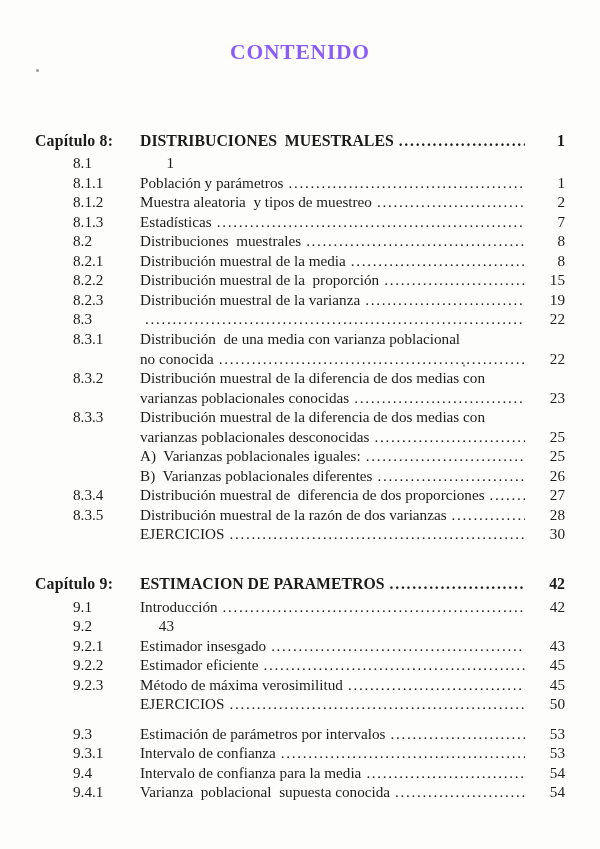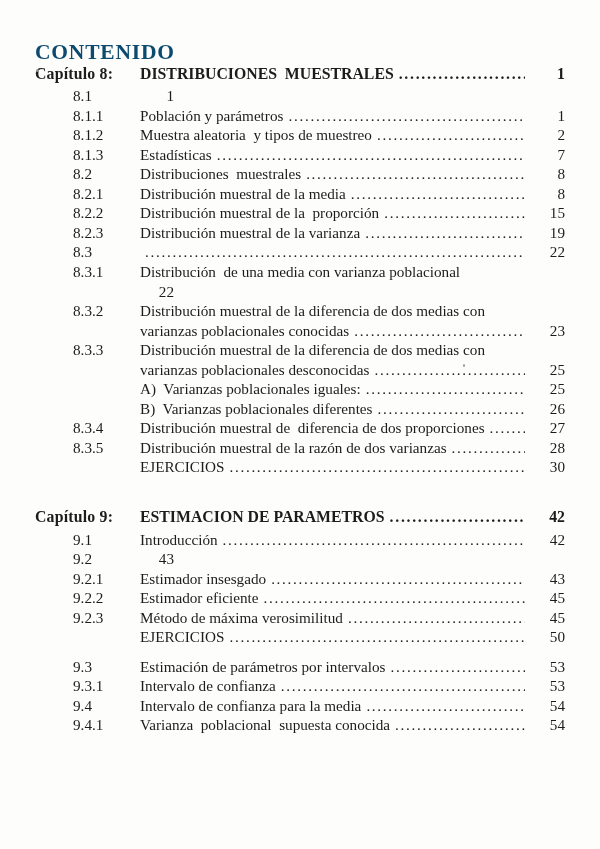--- a/index.html
+++ b/index.html
@@ -15,28 +15,28 @@
     background: #fdfdfc;
     box-sizing: border-box;
     padding: 0 35px 0 35px;
     font-family: "Liberation Serif", "DejaVu Serif", serif;
     color: #1c1c1c;
     overflow: hidden;
   }
   .doc-title {
     margin: 0;
     padding-top: 42px;
-    text-align: left;
+    text-align: center;
     font-size: 21.5px;
     line-height: 1;
     font-weight: bold;
     letter-spacing: 0.8px;
-    color: #0c4a6e;
-  }
-  .chapters { }
+    color: #8b5cf6;
+  }
+  .chapters { margin-top: 67px; }
   .chapter + .chapter { margin-top: 30px; }
 
   .row {
     display: flex;
     align-items: baseline;
     font-size: 15.2px;
     line-height: 19.55px;
   }
   .row.bold { font-weight: bold; }
   .chapter-row { margin-bottom: 3px; font-size: 15.8px; }
@@ -166,20 +166,24 @@
         </div>
         <div class="row">
           <span class="col-num">8.3.1</span>
           <span class="col-main">
             <span class="entry-text">Distribución  de una media con varianza poblacional</span>
           </span>
           <span class="col-page"></span>
         </div>
         <div class="row">
           <span class="col-num"></span>
+          <span class="col-main">
+            <span class="entry-text">no conocida</span>
+            <span class="leader"></span>
+          </span>
           <span class="col-page">22</span>
         </div>
         <div class="row">
           <span class="col-num">8.3.2</span>
           <span class="col-main">
             <span class="entry-text">Distribución muestral de la diferencia de dos medias con</span>
           </span>
           <span class="col-page"></span>
         </div>
         <div class="row">

